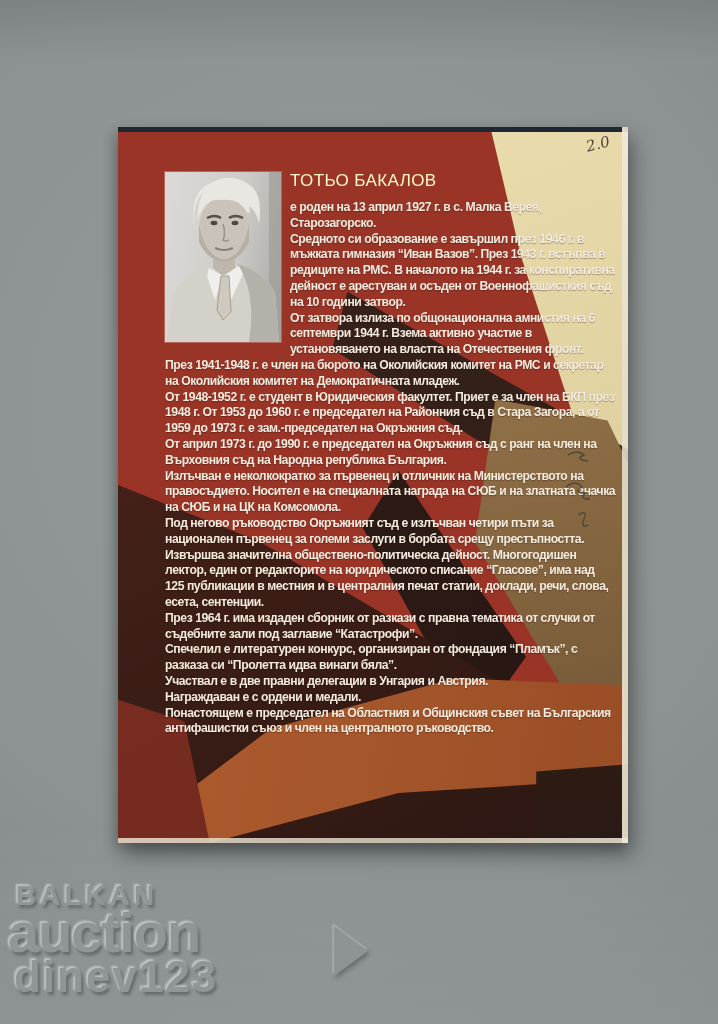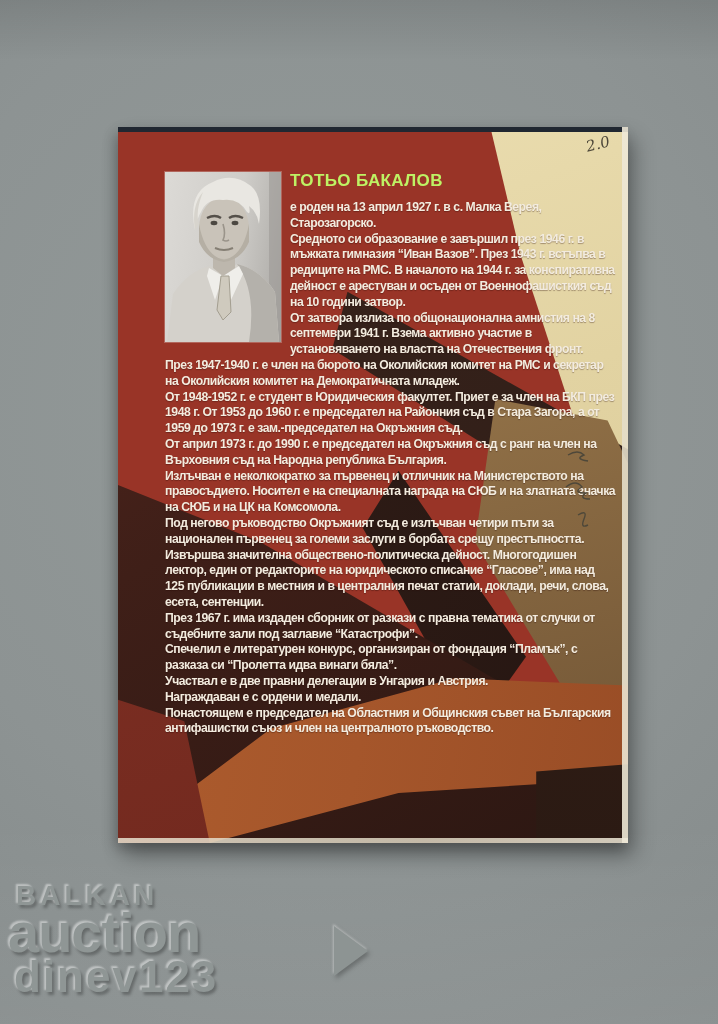--- a/index.html
+++ b/index.html
@@ -69,21 +69,21 @@
 
   
   .cover-content{position:absolute;inset:0;z-index:20;padding:44px 12px 0 47px;box-sizing:border-box;}
   .photo{
     float:left;width:116px;height:170px;margin:1px 9px 6px 0;
     background:linear-gradient(100deg,#dcdad6 0%, #cfcdc9 55%, #a9a7a3 100%);
     box-shadow:0 0 0 1px rgba(255,255,255,.25);
   }
   .photo svg{display:block;}
   .cover-title{
-    color:#bef264;font-size:17px;font-weight:bold;letter-spacing:.4px;
+    color:#fef9c3;font-size:17px;font-weight:normal;letter-spacing:.4px;
     margin:0 0 9px 0;line-height:20px;
   }
   .bio p{
     margin:0;color:#f3ecdf;font-size:12.2px;font-weight:bold;
     letter-spacing:-0.45px;line-height:15.8px;
     text-shadow:0 1px 1px rgba(40,10,5,.35);
   }
   .handwriting{
     position:absolute;z-index:25;color:#4e483a;
     font-family:"DejaVu Serif", serif;font-style:italic;
@@ -163,28 +163,28 @@
           <path d="M58,52 Q61,62 58,68 Q61,70 64,68" stroke="#9a948a" stroke-width="1.6" fill="none"></path>
           <path d="M50,76 Q59,80 68,76" stroke="#857f74" stroke-width="2" fill="none"></path>
         </svg>
       </div>
 
       <h1 class="cover-title">ТОТЬО БАКАЛОВ</h1>
 
       <div class="bio">
         <p>е роден на 13 април 1927 г. в с. Малка Верея, Старозагорско.</p>
         <p>Средното си образование е завършил през 1946 г. в мъжката гимназия “Иван Вазов”. През 1943 г. встъпва в редиците на РМС. В началото на 1944 г. за конспиративна дейност е арестуван и осъден от Военнофашисткия съд на 10 години затвор.</p>
-        <p>От затвора излиза по общонационална амнистия на 8 септември 1941 г. Взема активно участие в установяването на властта на Отечествения фронт.</p>
-        <p>През 1947-1940 г. е член на бюрото на Околийския комитет на РМС и секретар на Околийския комитет на Демократичната младеж.</p>
+        <p>От затвора излиза по общонационална амнистия на 6 септември 1944 г. Взема активно участие в установяването на властта на Отечествения фронт.</p>
+        <p>През 1941-1948 г. е член на бюрото на Околийския комитет на РМС и секретар на Околийския комитет на Демократичната младеж.</p>
         <p>От 1948-1952 г. е студент в Юридическия факултет. Приет е за член на БКП през 1948 г. От 1953 до 1960 г. е председател на Районния съд в Стара Загора, а от 1959 до 1973 г. е зам.-председател на Окръжния съд.</p>
         <p>От април 1973 г. до 1990 г. е председател на Окръжния съд с ранг на член на Върховния съд на Народна република България.</p>
         <p>Излъчван е неколкократко за първенец и отличник на Министерството на правосъдието. Носител е на специалната награда на СЮБ и на златната значка на СЮБ и на ЦК на Комсомола.</p>
         <p>Под негово ръководство Окръжният съд е излъчван четири пъти за национален първенец за големи заслуги в борбата срещу престъпността.</p>
         <p>Извършва значителна обществено-политическа дейност. Многогодишен лектор, един от редакторите на юридическото списание “Гласове”, има над 125  публикации в местния и в централния печат  статии, доклади, речи, слова, есета, сентенции.</p>
-        <p>През 1967 г. има издаден сборник от разкази с правна тематика от случки от съдебните зали под заглавие “Катастрофи”.</p>
+        <p>През 1964 г. има издаден сборник от разкази с правна тематика от случки от съдебните зали под заглавие “Катастрофи”.</p>
         <p>Спечелил е литературен конкурс, организиран от фондация “Пламък”, с разказа си “Пролетта идва винаги бяла”.</p>
         <p>Участвал е в две правни делегации в Унгария и Австрия.</p>
         <p>Награждаван е с ордени и медали.</p>
         <p>Понастоящем е председател на Областния и Общинския съвет на Българския антифашистки съюз и член на централното ръководство.</p>
       </div>
     </div>
   </div>
 
   <div class="wm wm-balkan">BALKAN</div>
   <div class="wm wm-auction">auction</div>

